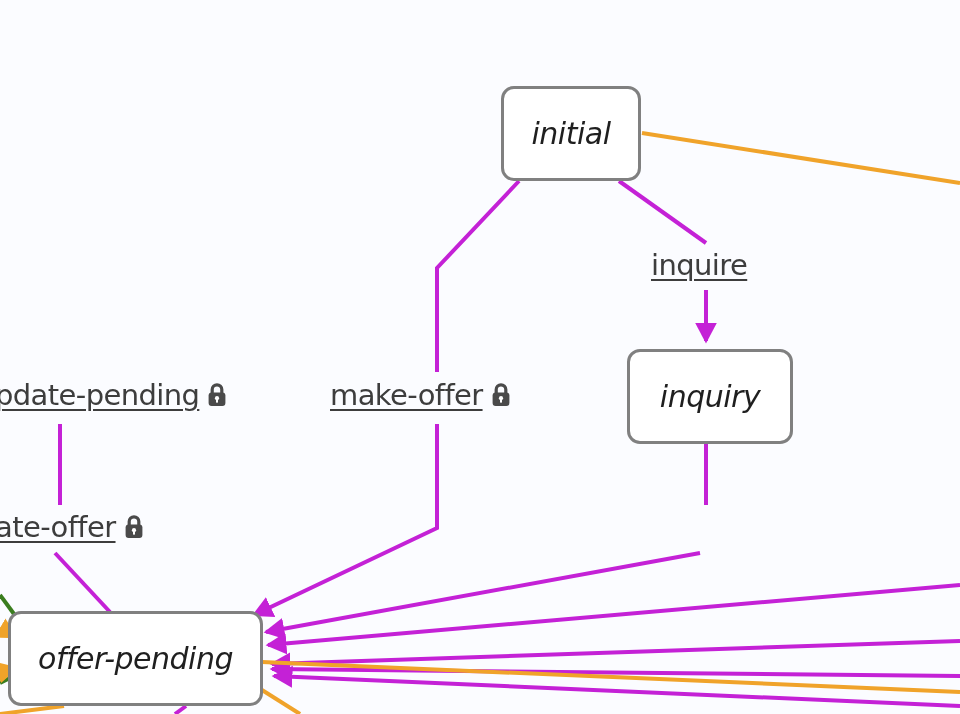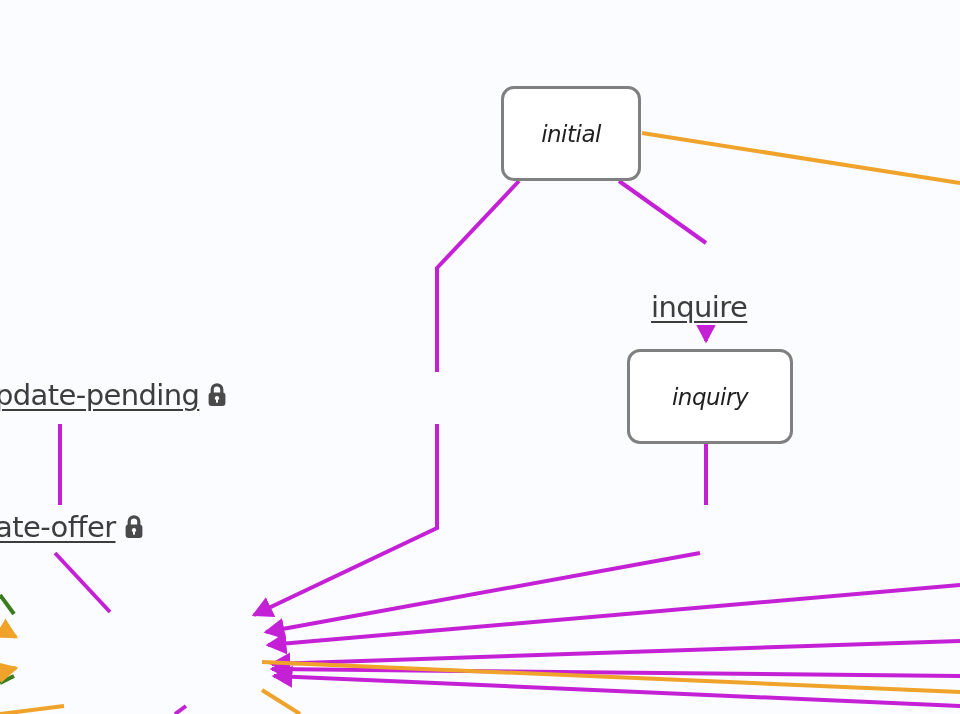--- a/index.html
+++ b/index.html
@@ -30,21 +30,21 @@
   .node {
     position: absolute;
     box-sizing: border-box;
     background: #ffffff;
     border: 3px solid #808080;
     border-radius: 13px;
     display: flex;
     align-items: center;
     justify-content: center;
     font-style: italic;
-    font-size: 23px;
+    font-size: 30px;
     color: #1f1f1f;
     letter-spacing: -0.5px;
     white-space: nowrap;
     z-index: 5;
   }
   .edge-label {
     position: absolute;
     display: flex;
     align-items: center;
     gap: 7px;
@@ -151,35 +151,49 @@
   </svg>
 
   <div class="node" style="left:501px; top:86px; width:140px; height:95px;">
     <span>initial</span>
   </div>
 
   <div class="node" style="left:627px; top:349px; width:166px; height:95px;">
     <span>inquiry</span>
   </div>
 
+  <div class="node" style="left:8px; top:611px; width:255px; height:95px;">
+    <span>offer-pending</span>
+  </div>
 
   <div class="edge-label" style="left:-8px; top:377px;">
     <span class="txt">pdate-pending</span>
     <span class="lock">
       <svg width="22" height="26" viewBox="0 0 22 26" xmlns="http://www.w3.org/2000/svg">
         <path d="M6.2,11 V7.6 a4.8,4.8 0 0 1 9.6,0 V11" fill="none" stroke="#4a4a4a" stroke-width="3.2"></path>
         <rect x="2.6" y="10.4" width="16.8" height="13.6" rx="3" fill="#4a4a4a"></rect>
         <circle cx="11" cy="16.2" r="2.1" fill="#ffffff"></circle>
         <rect x="10" y="16.2" width="2" height="4.4" fill="#ffffff"></rect>
       </svg>
     </span>
   </div>
 
-
-  <div class="edge-label" style="left:648px; top:247px;margin-top:42px;">
+  <div class="edge-label" style="left:327px; top:377px;">
+    <span class="txt">make-offer</span>
+    <span class="lock">
+      <svg width="22" height="26" viewBox="0 0 22 26" xmlns="http://www.w3.org/2000/svg">
+        <path d="M6.2,11 V7.6 a4.8,4.8 0 0 1 9.6,0 V11" fill="none" stroke="#4a4a4a" stroke-width="3.2"></path>
+        <rect x="2.6" y="10.4" width="16.8" height="13.6" rx="3" fill="#4a4a4a"></rect>
+        <circle cx="11" cy="16.2" r="2.1" fill="#ffffff"></circle>
+        <rect x="10" y="16.2" width="2" height="4.4" fill="#ffffff"></rect>
+      </svg>
+    </span>
+  </div>
+
+  <div class="edge-label" style="left:648px; top:247px;">
     <span class="txt">inquire</span>
   </div>
 
   <div class="edge-label" style="left:-8px; top:509px;">
     <span class="txt">ate-offer</span>
     <span class="lock">
       <svg width="22" height="26" viewBox="0 0 22 26" xmlns="http://www.w3.org/2000/svg">
         <path d="M6.2,11 V7.6 a4.8,4.8 0 0 1 9.6,0 V11" fill="none" stroke="#4a4a4a" stroke-width="3.2"></path>
         <rect x="2.6" y="10.4" width="16.8" height="13.6" rx="3" fill="#4a4a4a"></rect>
         <circle cx="11" cy="16.2" r="2.1" fill="#ffffff"></circle>

